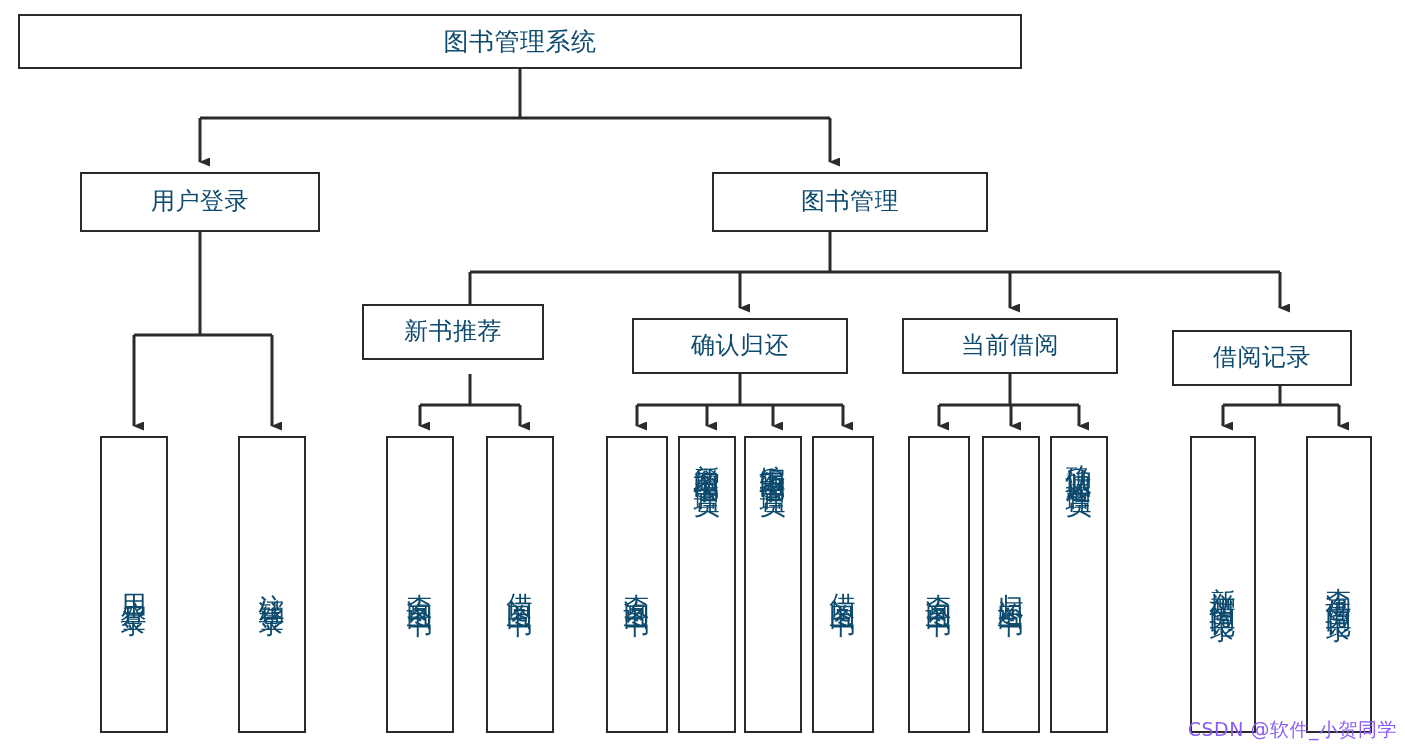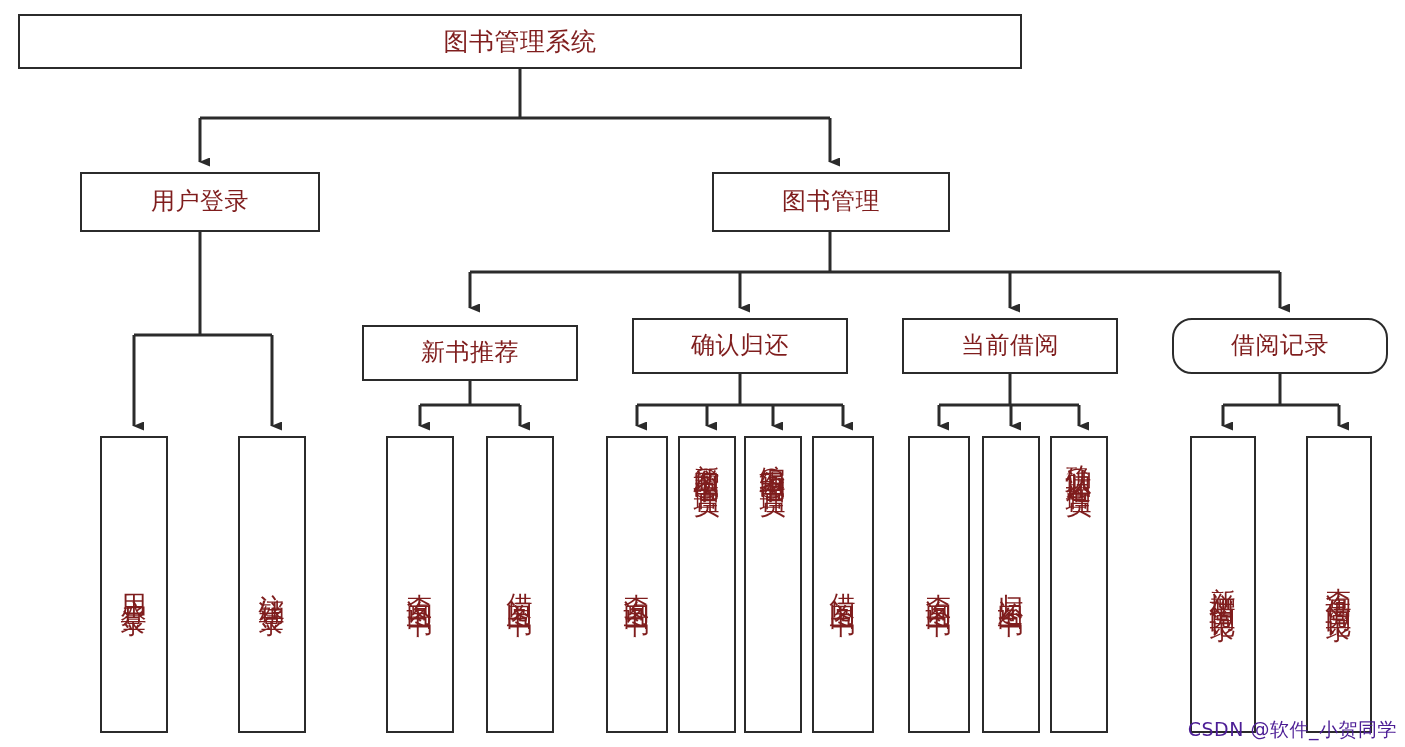--- a/index.html
+++ b/index.html
@@ -34,21 +34,21 @@
     border: 2px solid #2b2b2b;
     display: flex;
     align-items: center;
     justify-content: center;
     z-index: 2;
   }
   .node-label {
     display: block;
     line-height: 1.16;
     letter-spacing: 0.5px;
-    color: #7f1d1d;
+    color: #0c4a6e;
     white-space: nowrap;
   }
   
   .node.h .node-label {
     font-size: 24px;
     text-align: center;
   }
   .node.root .node-label {
     font-size: 25px;
   }
@@ -74,21 +74,21 @@
     padding-top: 0;
   }
   .node.v.centered .node-label {
     text-align: center;
   }
   #watermark {
     position: absolute;
     right: 8px;
     bottom: 4px;
     font-size: 19px;
-    color: #4c1d95;
+    color: #8b5cf6;
     letter-spacing: 0.5px;
     z-index: 5;
     white-space: nowrap;
     font-family: "DejaVu Sans", "Liberation Sans", sans-serif;
   }
 </style>
 </head>
 <body>
 
 <div id="diagram">
@@ -143,34 +143,34 @@
     </g>
   </svg>
 
   <div class="node h root" style="left:18px; top:14px; width:1004px; height:55px;">
     <span class="node-label">图书管理系统</span>
   </div>
 
   <div class="node h" style="left:80px; top:172px; width:240px; height:60px;">
     <span class="node-label">用户登录</span>
   </div>
-  <div class="node h" style="left:712px; top:172px; width:238px; height:60px;">
+  <div class="node h" style="left:712px; top:172px; width:276px; height:60px;">
     <span class="node-label">图书管理</span>
   </div>
 
-  <div class="node h" style="left:362px; top:325px; width:216px; height:56px;">
+  <div class="node h" style="left:362px; top:304px; width:182px; height:56px;">
     <span class="node-label">新书推荐</span>
   </div>
   <div class="node h" style="left:632px; top:318px; width:216px; height:56px;">
     <span class="node-label">确认归还</span>
   </div>
   <div class="node h" style="left:902px; top:318px; width:216px; height:56px;font-family:Liberation Serif, serif;">
     <span class="node-label">当前借阅</span>
   </div>
-  <div class="node h" style="left:1172px; top:318px; width:216px; height:56px;border-radius:20px;">
+  <div class="node h" style="left:1172px; top:330px; width:180px; height:56px;">
     <span class="node-label">借阅记录</span>
   </div>
 
   <div class="node v centered" style="left:100px; top:436px; width:68px; height:297px;">
     <span class="node-label">用户登录</span>
   </div>
   <div class="node v centered" style="left:238px; top:436px; width:68px; height:297px;">
     <span class="node-label">注销登录</span>
   </div>
 

